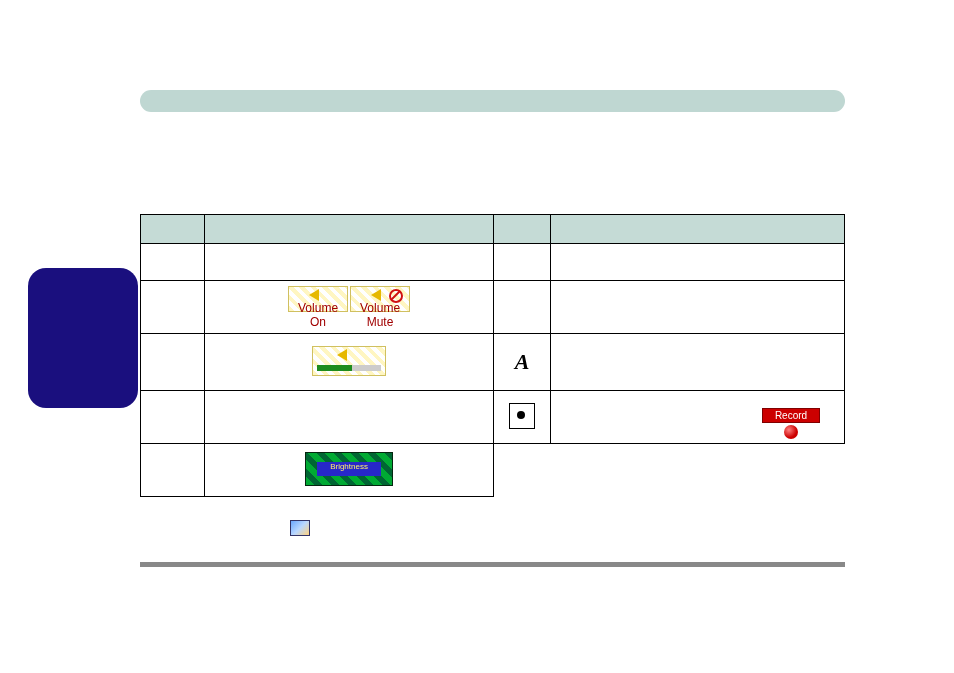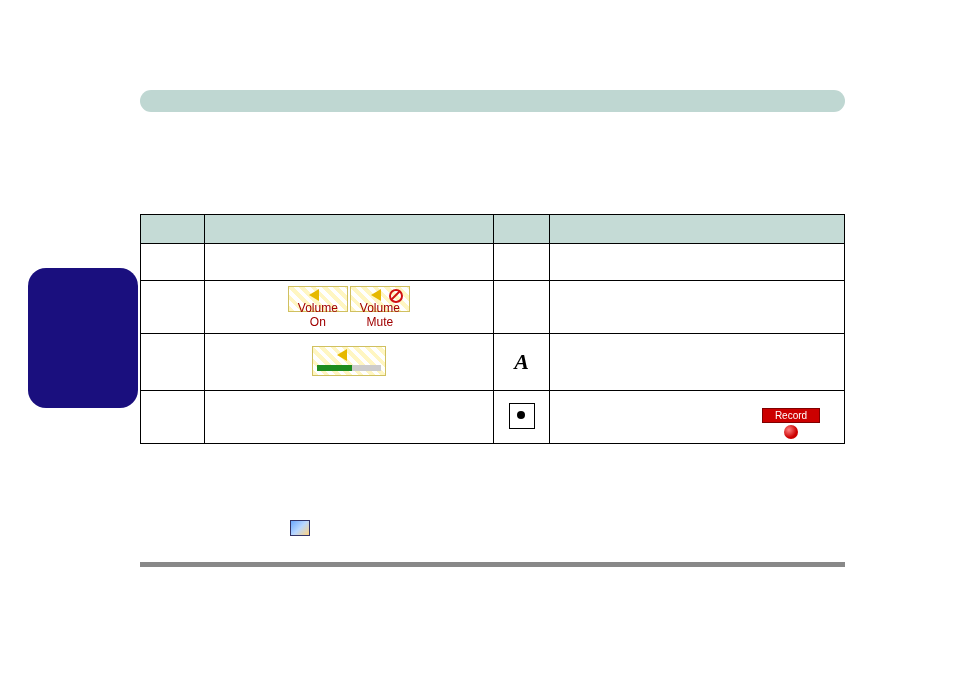--- a/index.html
+++ b/index.html
@@ -257,20 +257,30 @@
           <span class="rec-square"></span>
         </td>
         <td class="col-d h-med" style="text-align:right; padding-right:24px;">
           <span class="record-badge">
             <div class="lbl">Record</div>
             <div class="dot"></div>
           </span>
         </td>
       </tr>
 
+      <tr>
+        <td class="col-a h-med"></td>
+        <td class="col-b h-med center">
+          <span class="brightness-chip">
+            <span>Brightness</span>
+          </span>
+        </td>
+        <td class="col-c h-med" style="border-left:1px solid #000; border-top:1px solid #000; border-right:none; border-bottom:none;"></td>
+        <td class="col-d h-med" style="border:none;"></td>
+      </tr>
 
     </tbody>
   </table>
 
   <span class="tiny-thumb" style="position:absolute; left:140px; top:520px;" title="wallpaper-thumbnail"></span>
 
   <div class="footer-rule"></div>
 
 </div>
 

